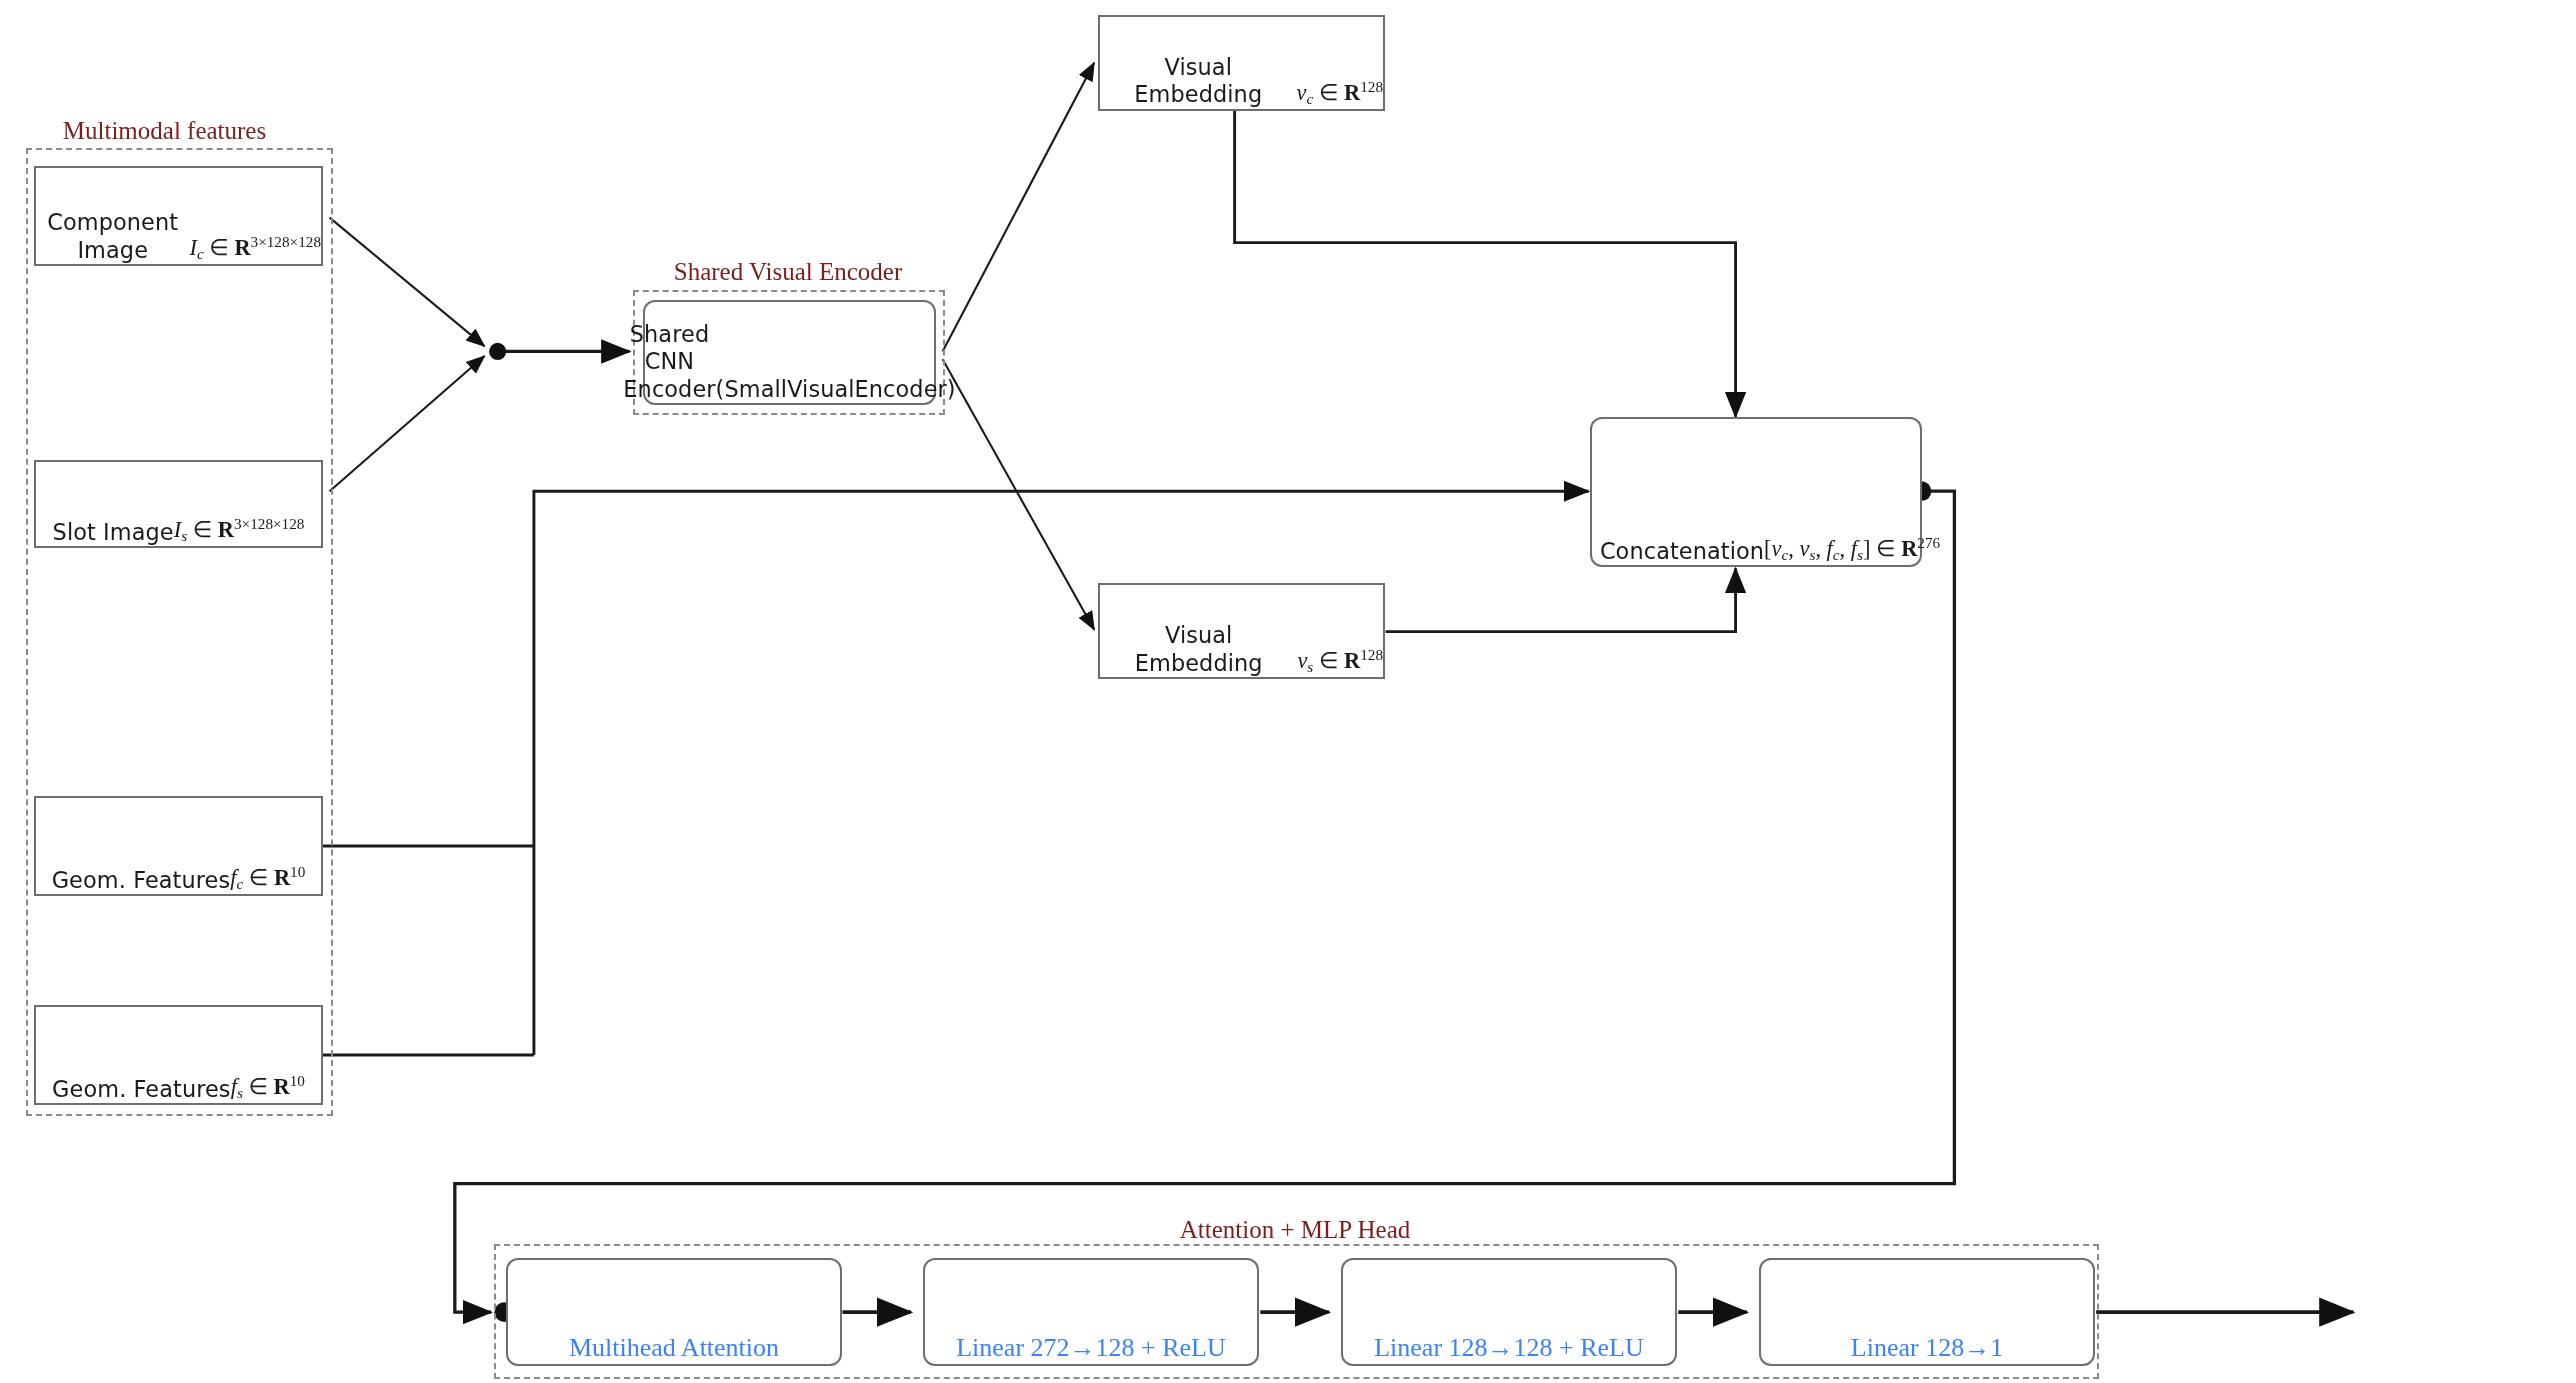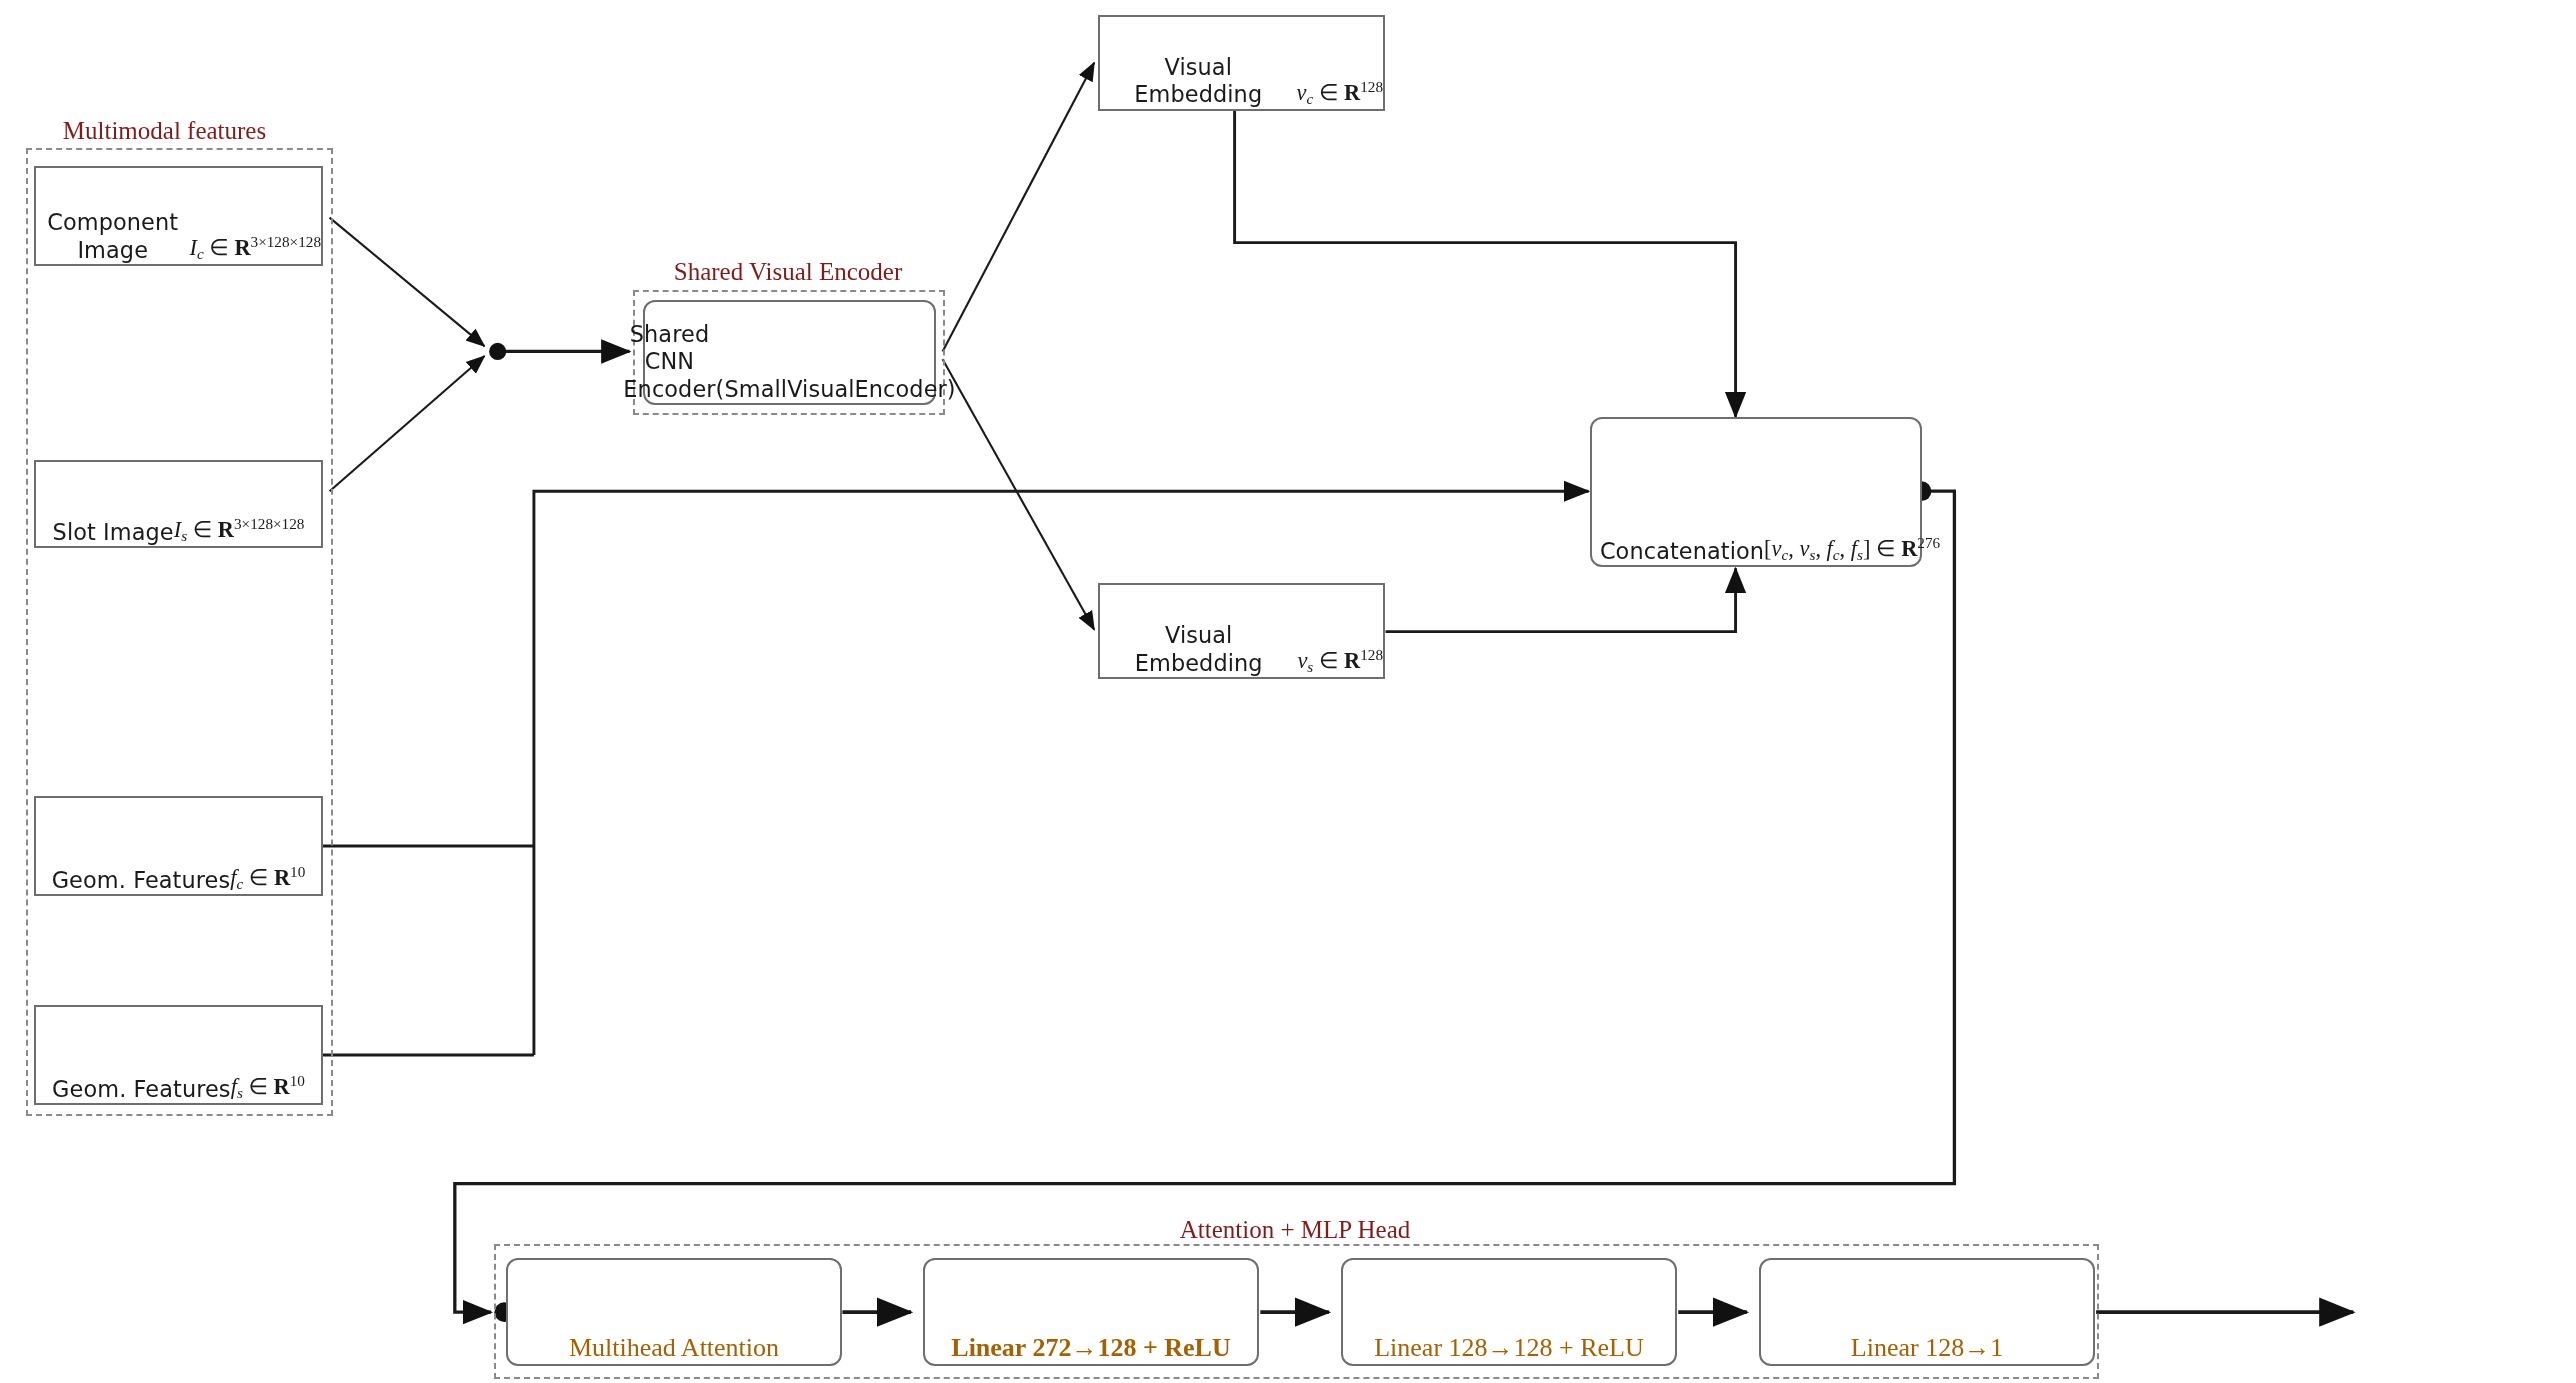--- a/index.html
+++ b/index.html
@@ -16,21 +16,21 @@
 
   .grp{position:absolute;box-sizing:border-box;border:2px dashed #8a8a8a;background:transparent;}
   .grp-label{position:absolute;font-family:"Liberation Serif", serif;font-size:25px;color:#7f1d1d;
              white-space:nowrap;text-align:center;}
 
   .m{font-family:"Liberation Serif", serif;font-style:normal;font-size:22.4px;white-space:nowrap;}
   .m i{font-style:italic;}
   .m b{font-weight:bold;font-style:normal;}
   .m sub{font-size:.68em;font-style:italic;vertical-align:-.28em;}
   .m sup{font-size:.68em;vertical-align:.52em;}
-  .mlp-txt{font-family:"Liberation Serif", serif;font-size:26px;color:#a16207;white-space:nowrap;}
+  .mlp-txt{font-family:"Liberation Serif", serif;font-size:26px;color:#3b82f6;white-space:nowrap;}
 </style>
 </head>
 <body>
 
 <div id="stage">
 
   <svg id="wires" viewBox="0 0 3908 2099" preserveAspectRatio="none">
     <defs>
       <marker id="ah" markerWidth="10" markerHeight="10" refX="8.6" refY="4" orient="auto" markerUnits="strokeWidth">
         <path d="M0,0.3 L9.2,4 L0,7.7 Z" fill="#111111"></path>
@@ -118,21 +118,21 @@
     <span class="ln2 m">[<i>v</i><sub>c</sub>, <i>v</i><sub>s</sub>, <i>f</i><sub>c</sub>, <i>f</i><sub>s</sub>] ∈ <b>R</b><sup>276</sup></span>
   </div>
 
   <div class="grp-label" style="left:491px;top:1216px;width:1608px;">Attention + MLP Head</div>
   <div class="grp" style="left:494px;top:1244px;width:1605px;height:135px;"></div>
 
   <div class="node rounded" style="left:506px;top:1258px;width:336px;height:108px;">
     <span class="mlp-txt">Multihead Attention</span>
   </div>
 
-  <div class="node rounded" style="left:923px;top:1258px;width:336px;height:108px;font-weight:bold;">
+  <div class="node rounded" style="left:923px;top:1258px;width:336px;height:108px;">
     <span class="mlp-txt">Linear 272→128 + ReLU</span>
   </div>
 
   <div class="node rounded" style="left:1341px;top:1258px;width:336px;height:108px;">
     <span class="mlp-txt">Linear 128→128 + ReLU</span>
   </div>
 
   <div class="node rounded" style="left:1759px;top:1258px;width:336px;height:108px;">
     <span class="mlp-txt">Linear 128→1</span>
   </div>

